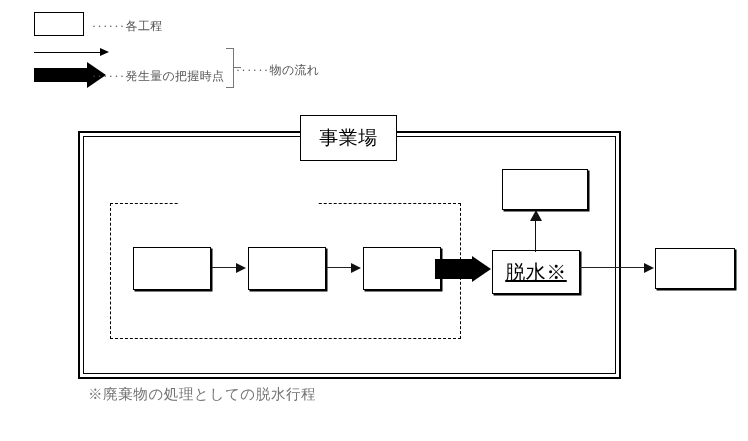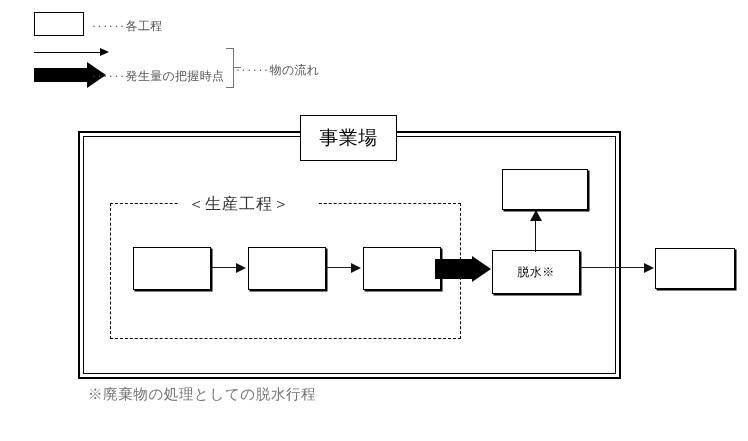--- a/index.html
+++ b/index.html
@@ -184,21 +184,20 @@
 
   <div class="abs mask" style="left:301px; top:126px; width:96px; height:14px;"></div>
 
   <div class="abs procbox-plain" style="left:300px; top:115px; width:97px; height:46px;">
     <div class="boxlabel" style="font-size:19px;">事業場</div>
   </div>
 
   <div class="abs dashed-frame" style="left:110px; top:203px; width:351px; height:136px;"></div>
 
   <div class="abs mask" style="left:178px; top:196px; width:140px; height:16px;"></div>
-  <div class="abs proc-title" style="left:180px; top:194px;">＜生産工程＞</div>
 
   <div class="abs procbox" style="left:133px; top:247px; width:78px; height:43px;">
     <div class="boxlabel"></div>
   </div>
 
   <div class="abs" style="left:212px; top:263px; width:36px; height:10px;">
     <div class="abs conn-line-h" style="left:0; top:4px; width:26px;"></div>
     <div class="abs conn-head-r" style="left:24px; top:0;"></div>
   </div>
 
@@ -214,21 +213,21 @@
   <div class="abs procbox" style="left:363px; top:247px; width:78px; height:43px;">
     <div class="boxlabel"></div>
   </div>
 
   <div class="abs" style="left:435px; top:250px; width:60px; height:38px;">
     <div class="abs thick-arrow-body" style="left:0; top:9px; width:38px; height:20px;"></div>
     <div class="abs thick-arrow-head" style="left:37px; top:6px;"></div>
   </div>
 
   <div class="abs procbox" style="left:492px; top:250px; width:88px; height:44px;">
-    <div class="boxlabel" style="font-size:12px;">脱水※</div>
+    <div class="boxlabel" style="font-size:20px;text-decoration:underline;">脱水※</div>
   </div>
 
   <div class="abs" style="left:530px; top:210px; width:12px; height:42px;">
     <div class="abs conn-line-v" style="left:5px; top:9px; height:33px;"></div>
     <div class="abs conn-head-up" style="left:0; top:0;"></div>
   </div>
 
   <div class="abs procbox" style="left:502px; top:169px; width:86px; height:41px;">
     <div class="boxlabel"></div>
   </div>

